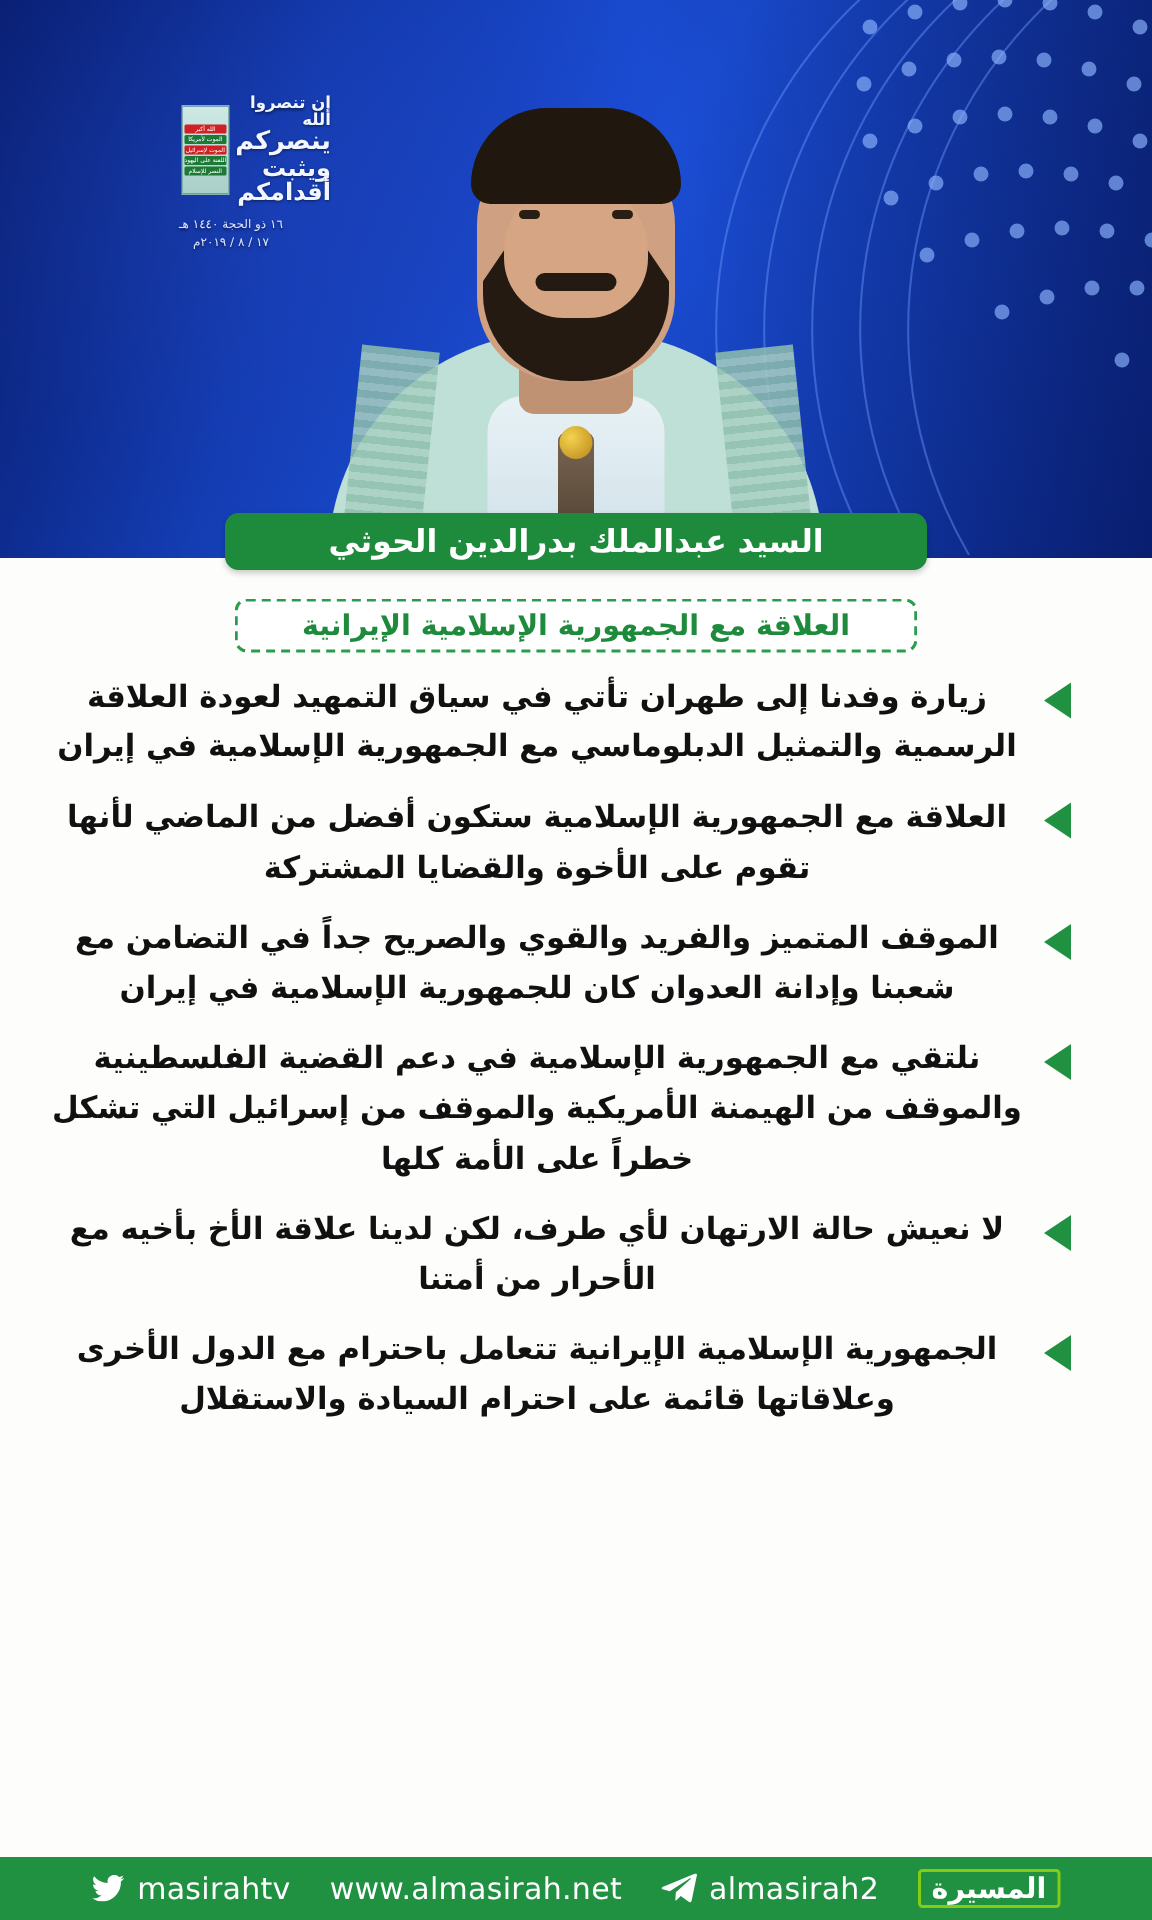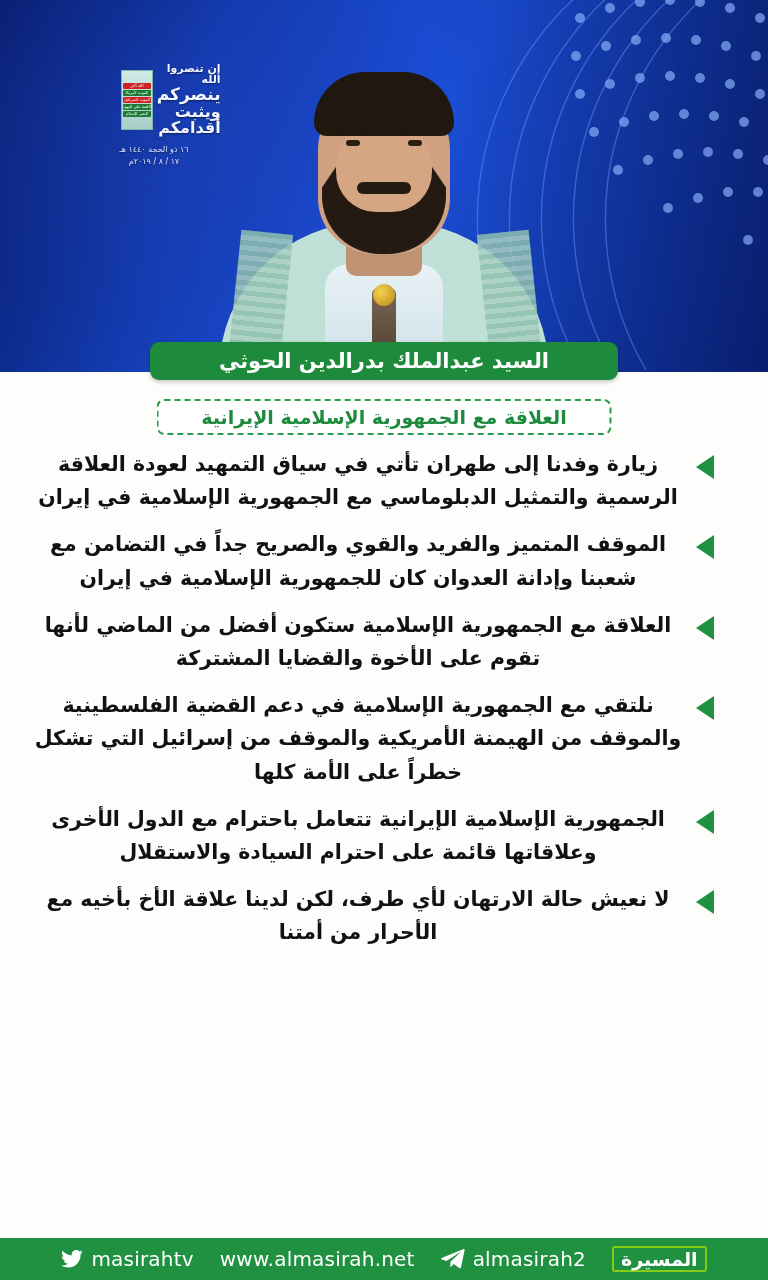--- a/index.html
+++ b/index.html
@@ -350,41 +350,41 @@
 
   <div class="bullets">
 
     <div class="bullet">
       <span class="bullet-marker"></span>
       <span class="bullet-text">زيارة وفدنا إلى طهران تأتي في سياق التمهيد لعودة العلاقة الرسمية والتمثيل الدبلوماسي مع الجمهورية الإسلامية في إيران</span>
     </div>
 
     <div class="bullet">
       <span class="bullet-marker"></span>
+      <span class="bullet-text">العلاقة مع الجمهورية الإسلامية ستكون أفضل من الماضي لأنها تقوم على الأخوة والقضايا المشتركة</span>
+    </div>
+
+    <div class="bullet">
+      <span class="bullet-marker"></span>
       <span class="bullet-text">الموقف المتميز والفريد والقوي والصريح جداً في التضامن مع شعبنا وإدانة العدوان كان للجمهورية الإسلامية في إيران</span>
     </div>
 
     <div class="bullet">
       <span class="bullet-marker"></span>
-      <span class="bullet-text">العلاقة مع الجمهورية الإسلامية ستكون أفضل من الماضي لأنها تقوم على الأخوة والقضايا المشتركة</span>
-    </div>
-
-    <div class="bullet">
-      <span class="bullet-marker"></span>
       <span class="bullet-text">نلتقي مع الجمهورية الإسلامية في دعم القضية الفلسطينية والموقف من الهيمنة الأمريكية والموقف من إسرائيل التي تشكل خطراً على الأمة كلها</span>
     </div>
 
     <div class="bullet">
       <span class="bullet-marker"></span>
+      <span class="bullet-text">لا نعيش حالة الارتهان لأي طرف، لكن لدينا علاقة الأخ بأخيه مع الأحرار من أمتنا</span>
+    </div>
+
+    <div class="bullet">
+      <span class="bullet-marker"></span>
       <span class="bullet-text">الجمهورية الإسلامية الإيرانية تتعامل باحترام مع الدول الأخرى وعلاقاتها قائمة على احترام السيادة والاستقلال</span>
-    </div>
-
-    <div class="bullet">
-      <span class="bullet-marker"></span>
-      <span class="bullet-text">لا نعيش حالة الارتهان لأي طرف، لكن لدينا علاقة الأخ بأخيه مع الأحرار من أمتنا</span>
     </div>
 
   </div>
 
   <div class="footer">
 
     <div class="f-item">
       <span class="f-icon">
         <svg width="22" height="18" viewBox="0 0 24 20">
           <path fill="#ffffff" d="M24 2.3a9.8 9.8 0 0 1-2.83.78A4.93 4.93 0 0 0 23.34.36a9.86 9.86 0 0 1-3.13 1.2A4.92 4.92 0 0 0 11.8 6a13.96 13.96 0 0 1-10.14-5.14 4.92 4.92 0 0 0 1.53 6.57A4.9 4.9 0 0 1 .96 6.8v.06a4.92 4.92 0 0 0 3.95 4.83 4.94 4.94 0 0 1-2.22.08 4.93 4.93 0 0 0 4.6 3.42A9.88 9.88 0 0 1 0 17.26 13.93 13.93 0 0 0 7.55 19.5c9.06 0 14-7.5 14-14 0-.21 0-.43-.01-.64A10 10 0 0 0 24 2.3z"></path>

